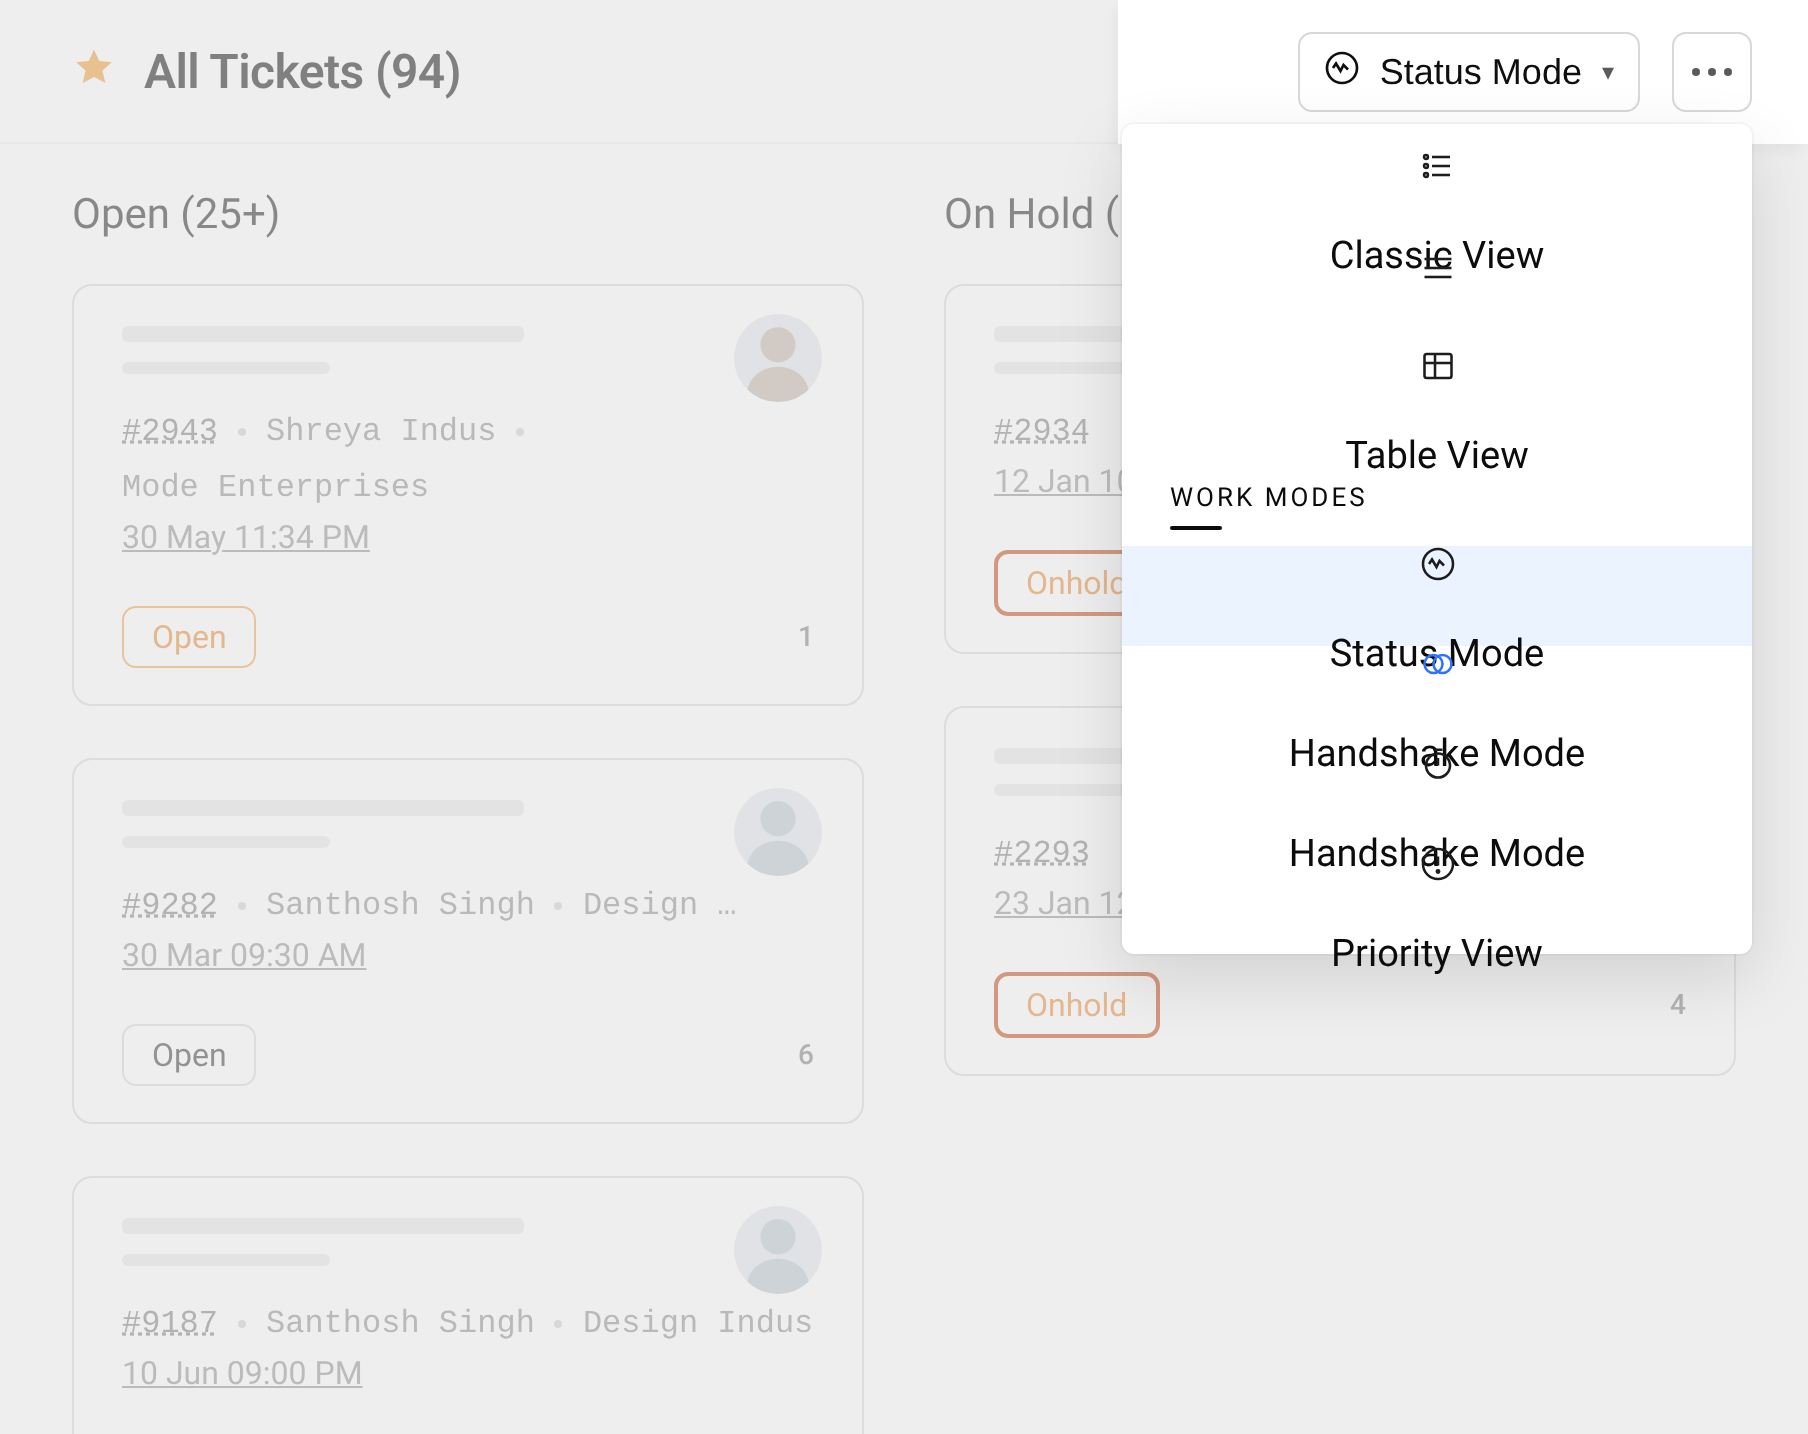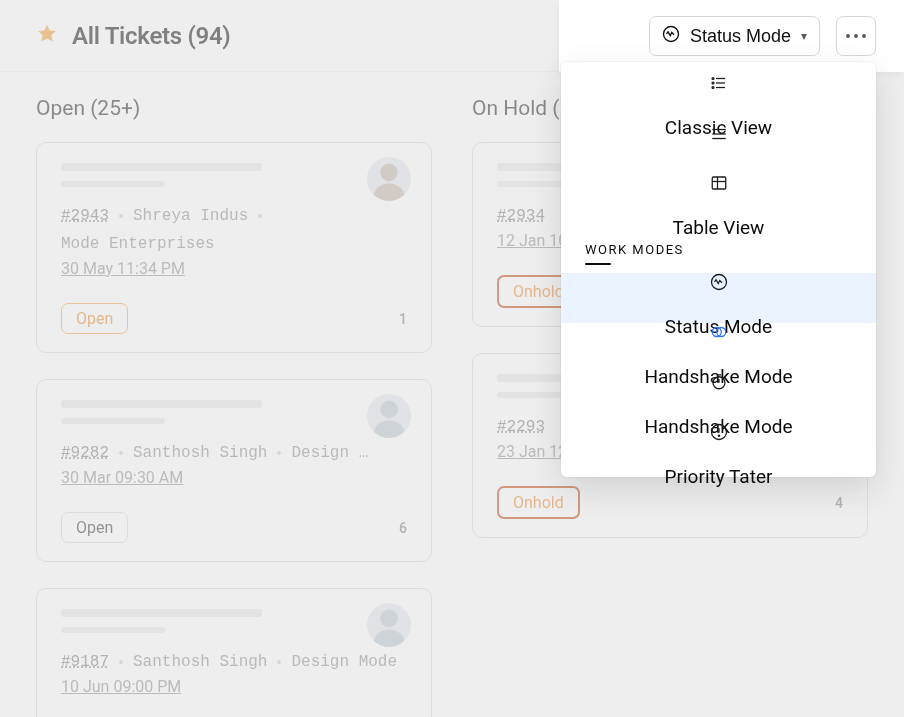--- a/index.html
+++ b/index.html
@@ -176,21 +176,21 @@
               <svg viewBox="0 0 40 40">
                 <circle cx="20" cy="14" r="8" fill="#b9c4cc"></circle>
                 <ellipse cx="20" cy="36" rx="14" ry="12" fill="#b9c4cc"></ellipse>
               </svg>
             </div>
           <div class="meta">
             <span class="tid">#9187</span>
               <span class="dot"></span>
             <span>Santhosh Singh</span>
               <span class="dot"></span>
-            <span>Design Mode</span>
+            <span>Design Indus</span>
           </div>
           <div class="date">10 Jun 09:00 PM</div>
           <div class="card-foot">
             <span class="pill open-plain">Open</span>
             <span class="count">3</span>
           </div>
         </div>
       </div>
 
       <div class="col">
@@ -316,18 +316,18 @@
         <span>Handshake Mode</span>
       </div>
       <div class="dd-item">
         <span class="ico">
             <svg viewBox="0 0 24 24">
               <circle cx="12" cy="12" r="10"></circle>
               <line x1="12" y1="7" x2="12" y2="13"></line>
               <circle cx="12" cy="17" r="0.8" fill="#1d1d1d"></circle>
             </svg>
           </span>
-        <span>Priority Tater</span>
+        <span>Priority View</span>
       </div>
     </div>
   </div>
 
 </div>
 
 </body></html>

